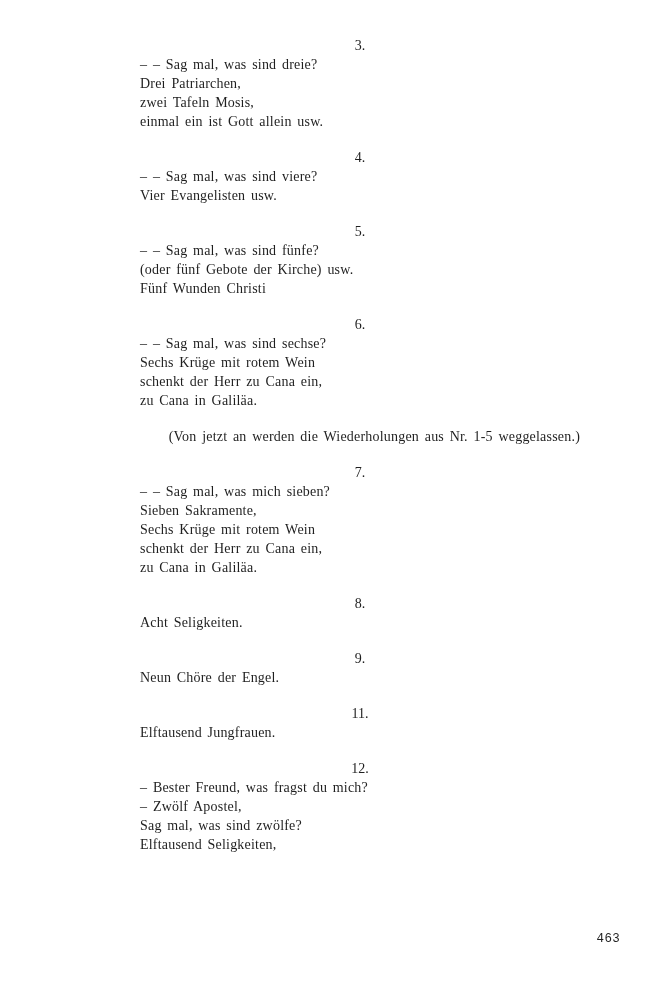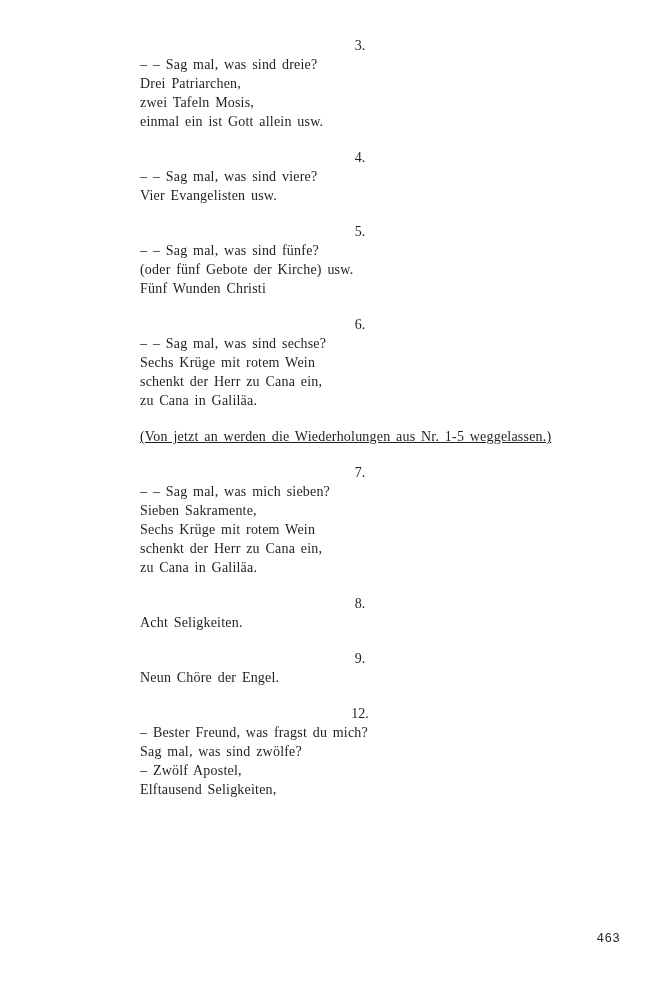--- a/index.html
+++ b/index.html
@@ -31,27 +31,26 @@
     line-height: 19px;
     word-spacing: 1px;
   }
   .verse-line {
     line-height: 19px;
     white-space: nowrap;
     word-spacing: 2px;
     letter-spacing: 0.2px;
   }
   .note-line {
-    text-align: left;
+    text-align: right;
     line-height: 19px;
     margin: 0 0 17px 0;
     word-spacing: 2px;
     letter-spacing: 0.2px;
     white-space: nowrap;
-    text-decoration: underline;
   }
   .page-number {
     position: absolute;
     top: 930px;
     right: 40px;
     font-size: 12.5px;
     line-height: 19px;
     letter-spacing: 0.3px;
     font-family: Liberation Mono, monospace;
   }
@@ -97,21 +96,25 @@
       </div>
       <div class="stanza">
         <div class="stanza-number">8.</div>
         <div class="verse-line">Acht Seligkeiten.</div>
       </div>
       <div class="stanza">
         <div class="stanza-number">9.</div>
         <div class="verse-line">Neun Chöre der Engel.</div>
       </div>
       <div class="stanza">
+        <div class="stanza-number">11.</div>
+        <div class="verse-line">Elftausend Jungfrauen.</div>
+      </div>
+      <div class="stanza">
         <div class="stanza-number">12.</div>
         <div class="verse-line">– Bester Freund, was fragst du mich?</div>
+        <div class="verse-line">– Zwölf Apostel,</div>
         <div class="verse-line">Sag mal, was sind zwölfe?</div>
-        <div class="verse-line">– Zwölf Apostel,</div>
         <div class="verse-line">Elftausend Seligkeiten,</div>
       </div>
     </div>
   <div class="page-number">463</div>
 </div>
 
 </body></html>

